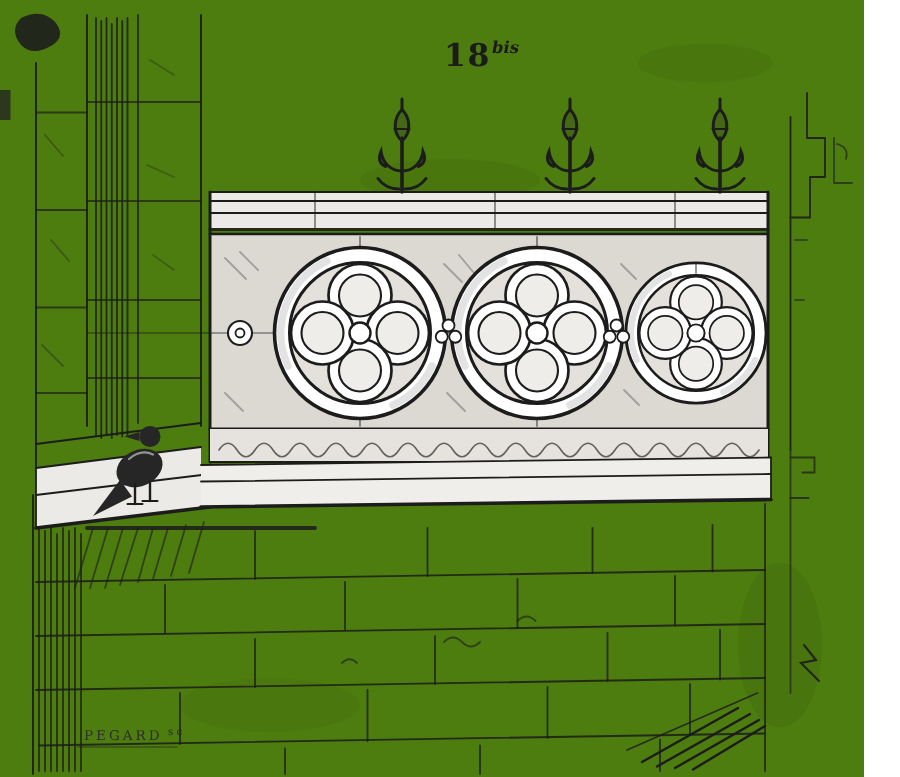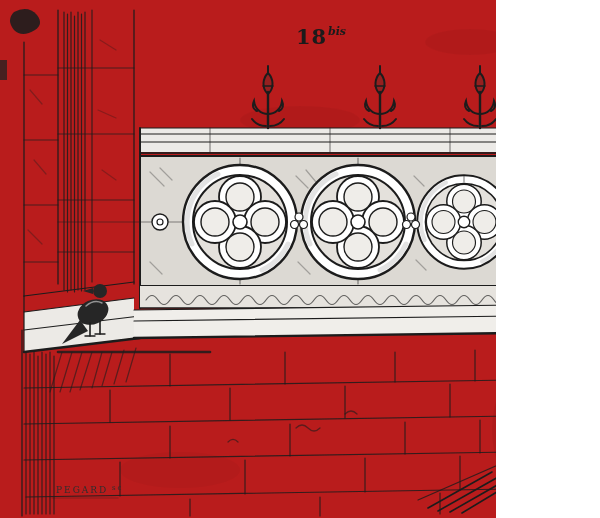--- a/index.html
+++ b/index.html
@@ -1,17 +1,17 @@
 <!DOCTYPE html>
 <html><head>
 <meta charset="utf-8">
 <style>
   html,body { margin:0; padding:0; background:#ffffff; }
   .page {
-    position:relative; width:496px; height:518px; background:#b91c1c;
+    position:relative; width:576px; height:518px; background:#4d7c0f;
     overflow:hidden; font-family:"DejaVu Serif", serif;
   }
   svg { position:absolute; left:0; top:0; }
   .plate-number  { font:600 21px "DejaVu Serif", serif; fill:#1b1b1b; letter-spacing:1px; }
   .plate-suffix  { font:italic 600 11px "DejaVu Serif", serif; fill:#1b1b1b; }
   .signature-txt { font:9px "DejaVu Serif", serif; fill:#2e2e2e; letter-spacing:2px; }
 </style>
 </head>
 <body>
 

